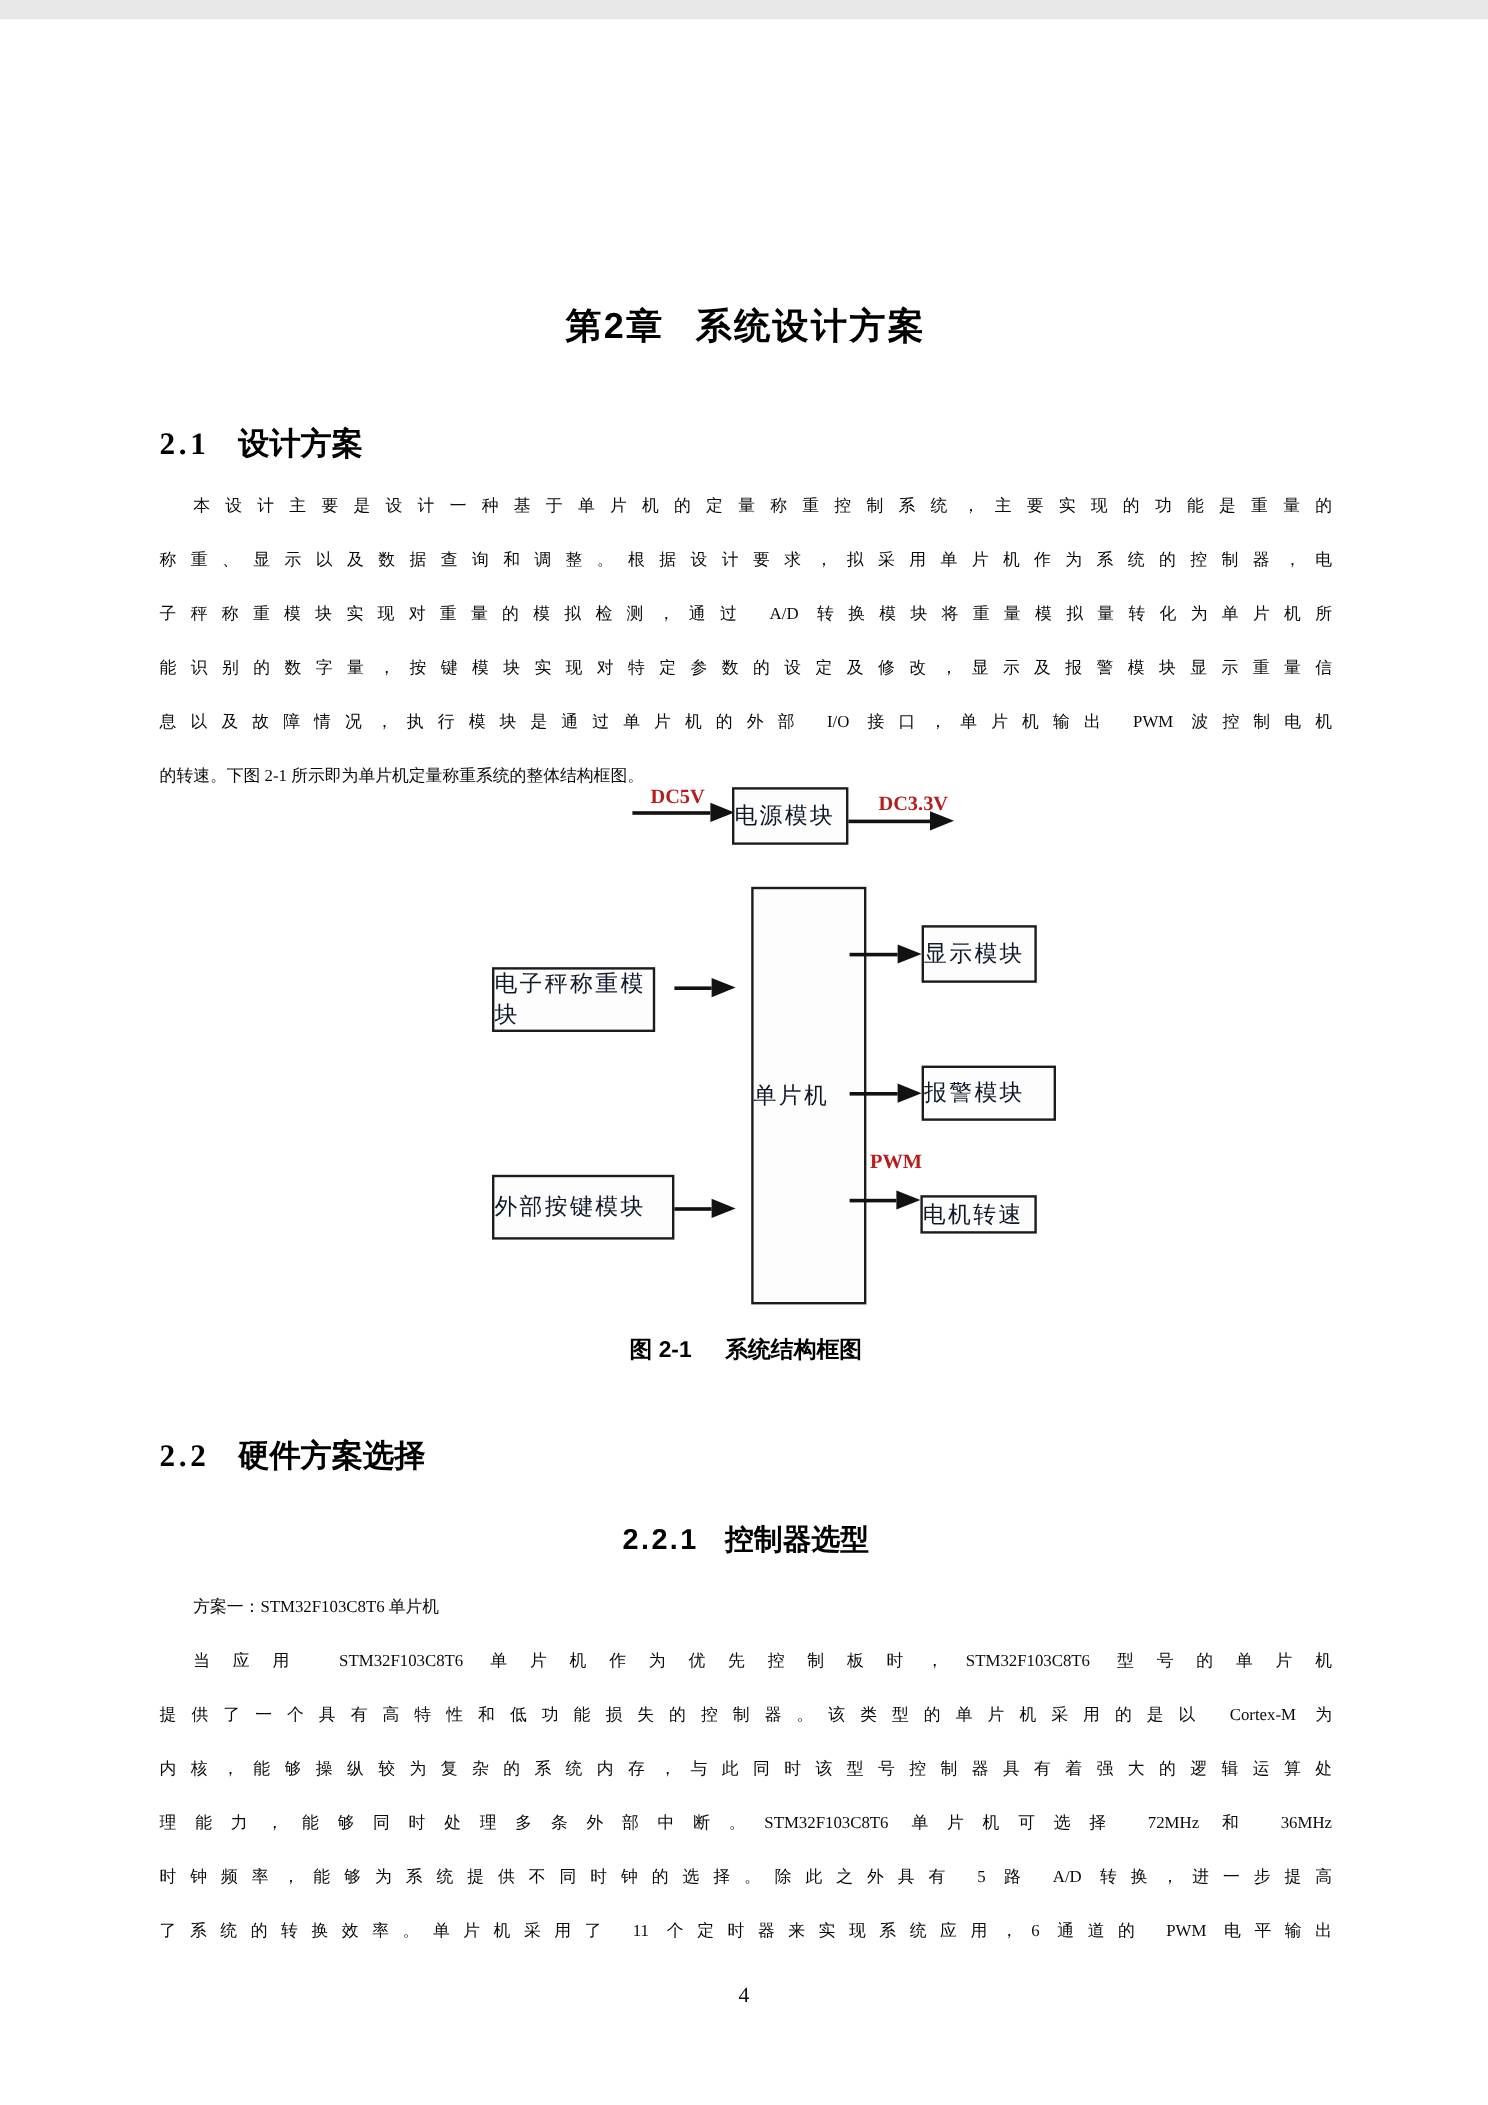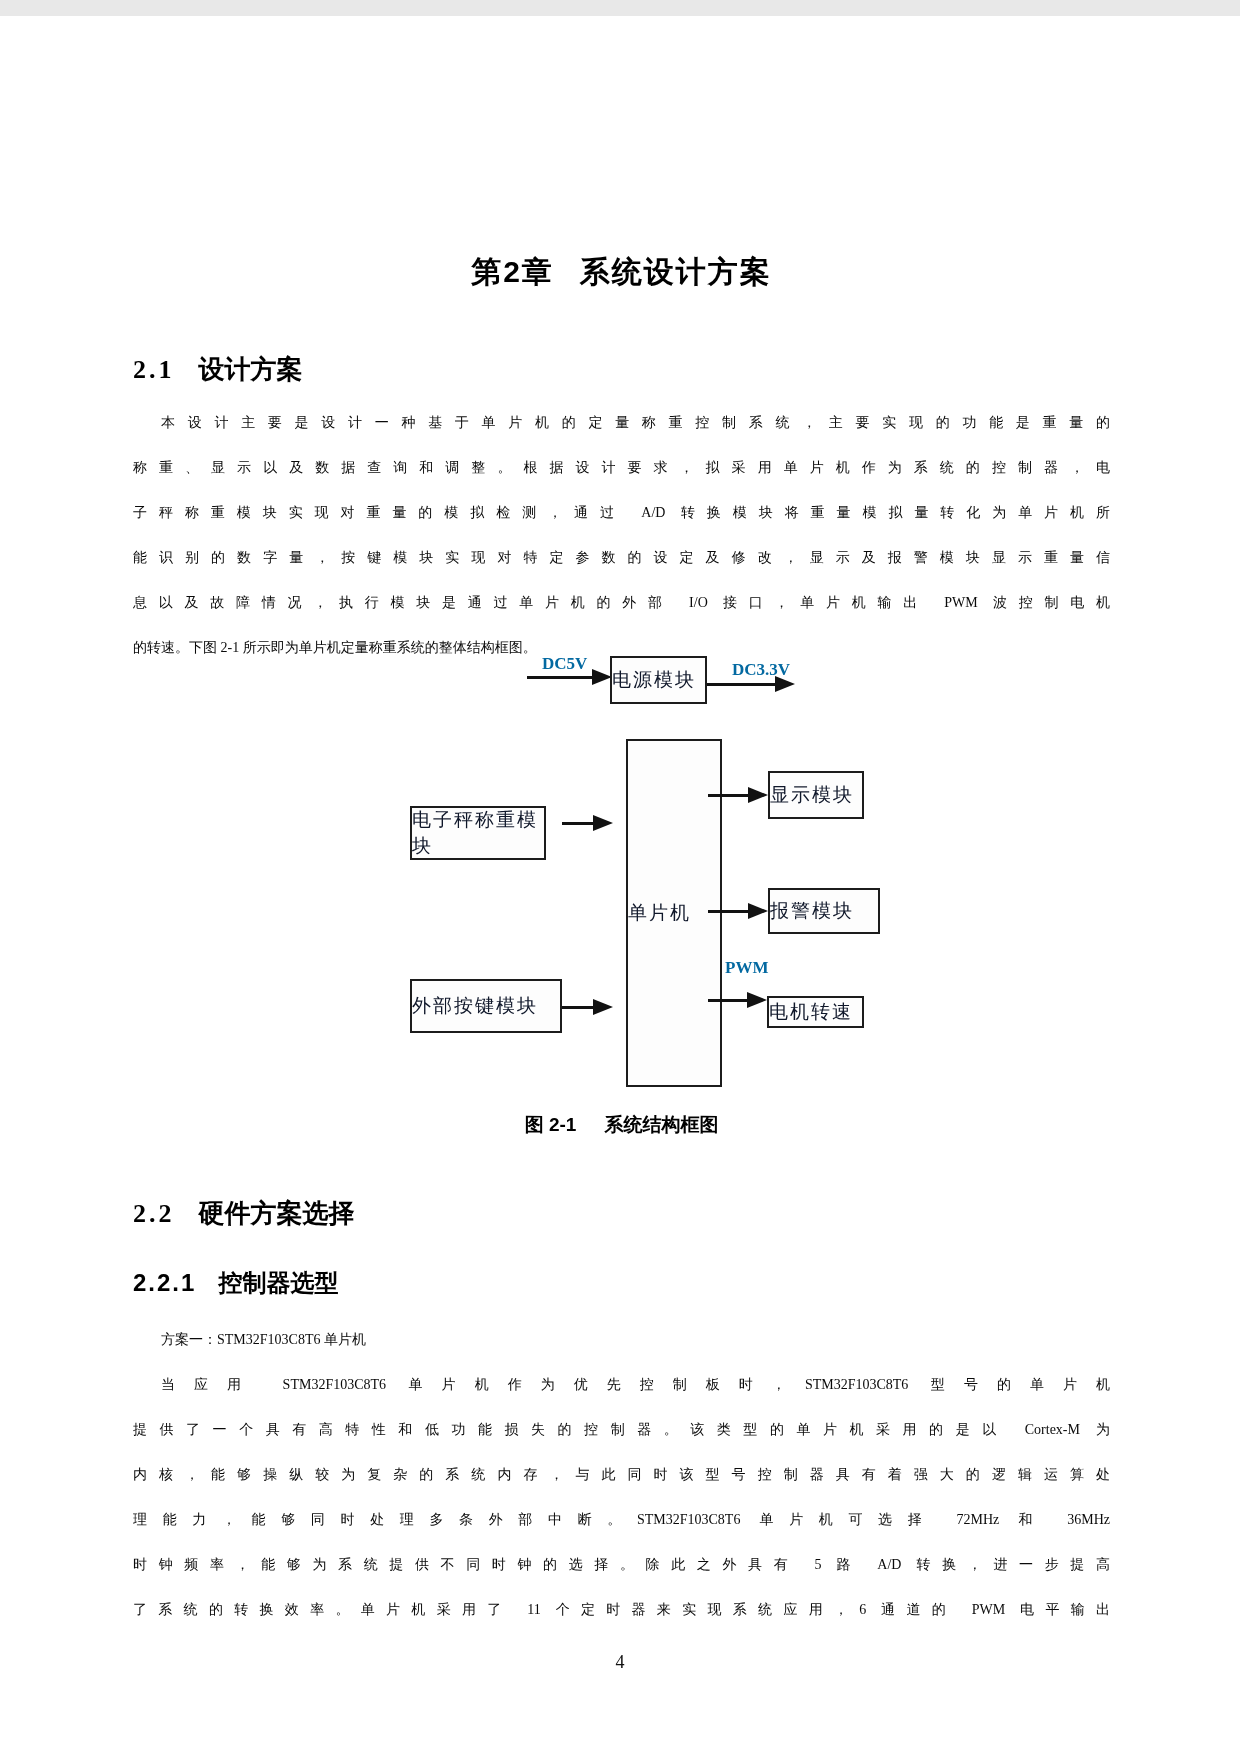--- a/index.html
+++ b/index.html
@@ -24,21 +24,21 @@
   .chapter-title .num{margin-right:26px;}
   .h2{
     left:133px;width:977px;
     font-family:Liberation Serif, serif;
     font-weight:bold;font-size:26px;color:#000;
   }
   .h2 .num{margin-right:24px;letter-spacing:3px;}
   .h3{
     left:133px;width:977px;
     font-family:"Liberation Sans", sans-serif;
-    font-weight:bold;font-size:24px;color:#000;
+    font-weight:bold;font-size:24px;color:#000;text-align:center;
   }
   .h3 .num{margin-right:22px;letter-spacing:2px;}
   
   .para{
     left:133px;width:977px;
     font-size:14px;line-height:45px;color:#0a0a0a;
   }
   .pline{white-space:normal;}
   .just{text-align:justify;text-align-last:justify;}
   .indent{text-indent:2em;}
@@ -56,21 +56,21 @@
   .shaft{position:absolute;height:3px;background:#121212;}
   .head{
     position:absolute;width:0;height:0;
     border-top:8px solid transparent;
     border-bottom:8px solid transparent;
     border-left:20px solid #121212;
   }
   .sig{
     position:absolute;
     font-family:"Liberation Serif", serif;
-    font-weight:700;font-size:17px;color:#0369a1;
+    font-weight:700;font-size:17px;color:#b91c1c;
   }
   .fig-caption{
     left:133px;top:1096px;width:977px;
     text-align:center;
     font-family:"Liberation Sans", sans-serif;
     font-weight:600;font-size:19px;color:#000;
   }
   .fig-caption .num{margin-right:28px;}
   .page-number{
     left:0;top:1636px;width:1240px;

